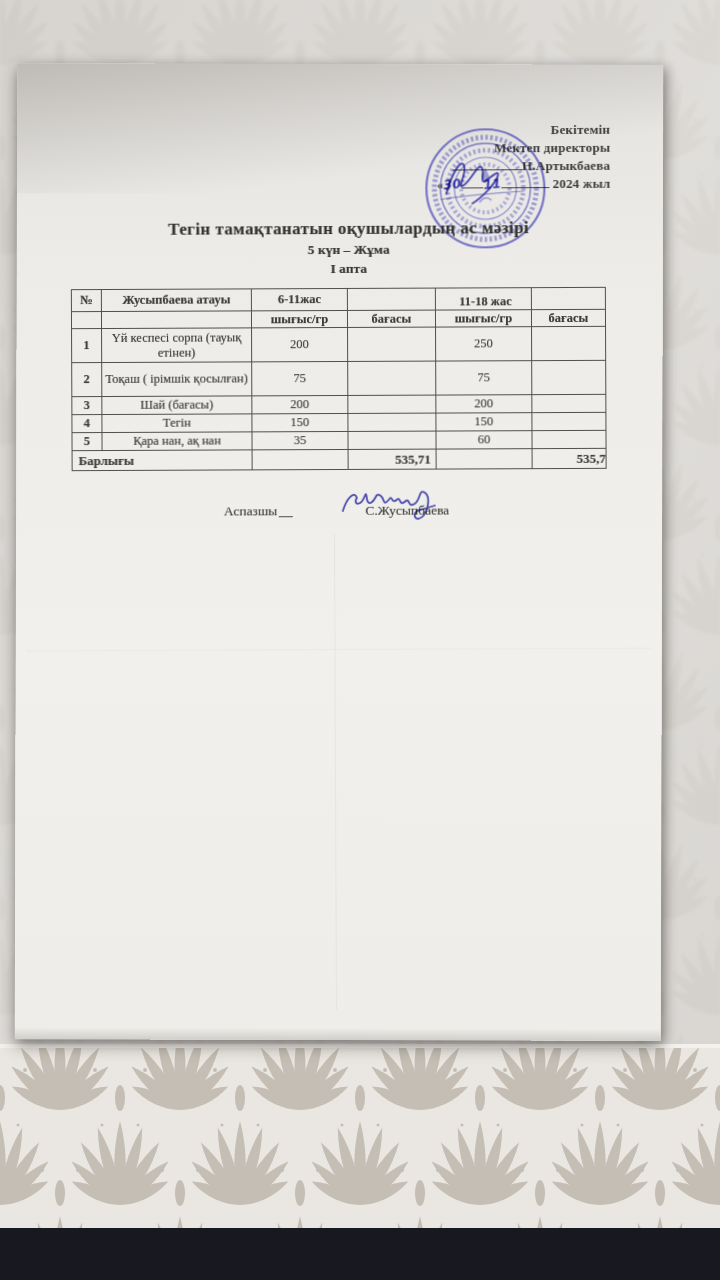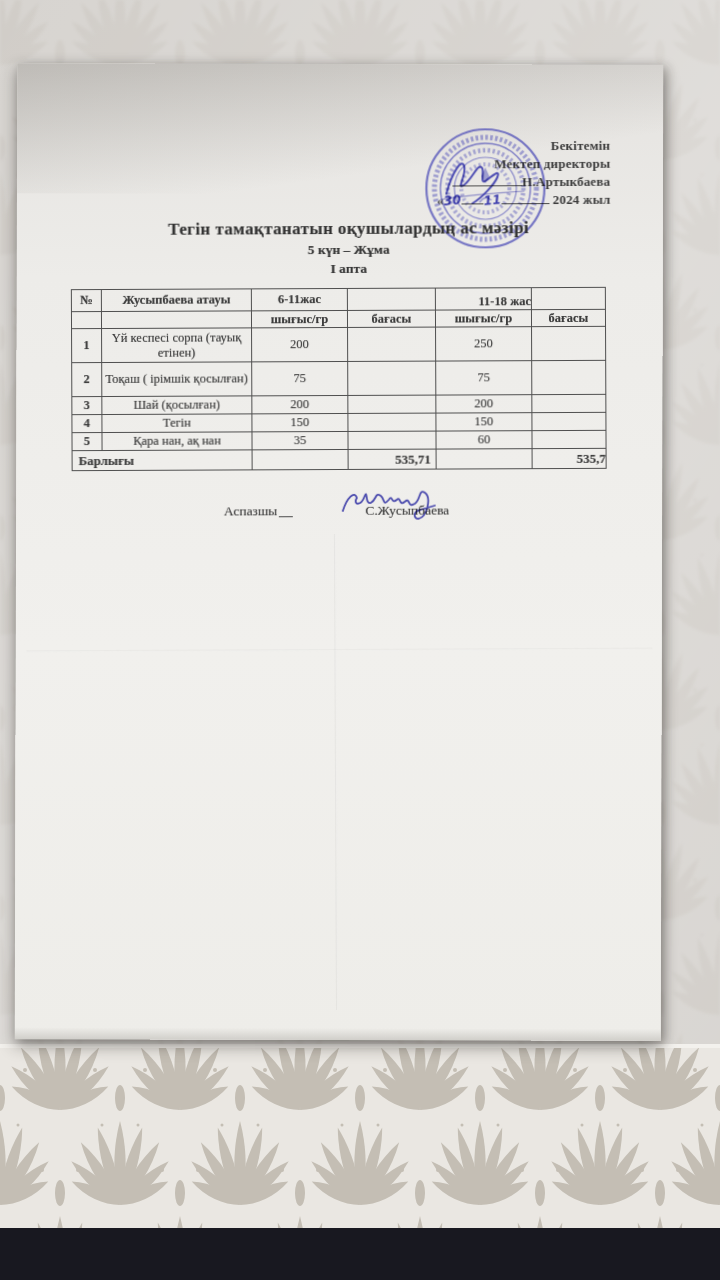--- a/index.html
+++ b/index.html
@@ -25,21 +25,21 @@
     content:'';position:absolute;left:0;right:0;bottom:0;height:12px;
     background:linear-gradient(rgba(90,85,78,0),rgba(90,85,78,.20));
   }
   .doc{
     position:absolute;inset:0;transform:rotate(-.4deg);
     color:#383838;filter:blur(.3px);
   }
 
   
   .approval{
-    position:absolute;top:74px;right:50px;text-align:right;
+    position:absolute;top:58px;right:50px;text-align:right;
     font-weight:bold;font-size:13px;line-height:18px;color:#3c3c3c;letter-spacing:.2px;
   }
   .u{display:inline-block;border-bottom:1.2px solid #4a4a4a;height:12px;vertical-align:baseline;}
   .hand{
     font-family:"DejaVu Sans", sans-serif;font-style:italic;font-weight:600;
     color:#3f3fae;display:inline-block;transform:rotate(-5deg);font-size:12.5px;
   }
 
   
   .stamp{position:absolute;left:408px;top:62px;mix-blend-mode:multiply;opacity:.85;}
@@ -52,21 +52,21 @@
 
   
   .menu{position:absolute;left:56px;top:224px;width:534px;}
   table{border-collapse:collapse;width:534px;font-size:12.5px;color:#3a3a3a;table-layout:fixed;}
   td{border:1px solid #4f4f4f;padding:0 2px;text-align:center;vertical-align:middle;
      text-shadow:0 0 .5px rgba(0,0,0,.35);line-height:1.18;overflow:hidden;}
   tr.hrow td{height:16px;font-weight:bold;}
   tr.r-tall td{height:33px;}
   tr.r-short td{height:17px;}
   tr.r-total td{height:19px;border-radius:9px;}
-  td.age2{text-align:right;padding:5px 0 0 4px;vertical-align:bottom;margin-left:16px;}
+  td.age2{text-align:center;padding:5px 0 0 4px;vertical-align:bottom;margin-left:16px;}
   td.no{font-weight:bold;}
   .total-label{text-align:left;padding-left:6px;font-weight:bold;font-size:13px;}
   .bold-val{font-weight:bold;font-size:13px;padding-left:44px;}
 
   
   .cook{position:absolute;left:208px;top:437px;font-size:13.5px;color:#3b3b3b;text-shadow:0 0 .4px rgba(0,0,0,.3);}
   .sig-gap{display:inline-block;width:88px;position:relative;height:14px;}
   .sig-gap .mini-u{position:absolute;left:2px;bottom:-2px;width:14px;border-bottom:1.2px solid #4a4a4a;height:0;}
   .sig-cook{position:absolute;left:62px;top:-20px;mix-blend-mode:multiply;}
 
@@ -207,21 +207,21 @@
           <tr class="r-tall">
             <td class="no">2</td>
             <td class="dish">Тоқаш ( ірімшік қосылған)</td>
             <td>75</td>
             <td></td>
             <td>75</td>
             <td></td>
           </tr>
           <tr class="r-short">
             <td class="no">3</td>
-            <td class="dish">Шай (қосылған)</td>
+            <td class="dish">Шай (бағасы)</td>
             <td>200</td>
             <td></td>
             <td>200</td>
             <td></td>
           </tr>
           <tr class="r-short">
             <td class="no">4</td>
             <td class="dish">Тегін</td>
             <td>150</td>
             <td></td>

